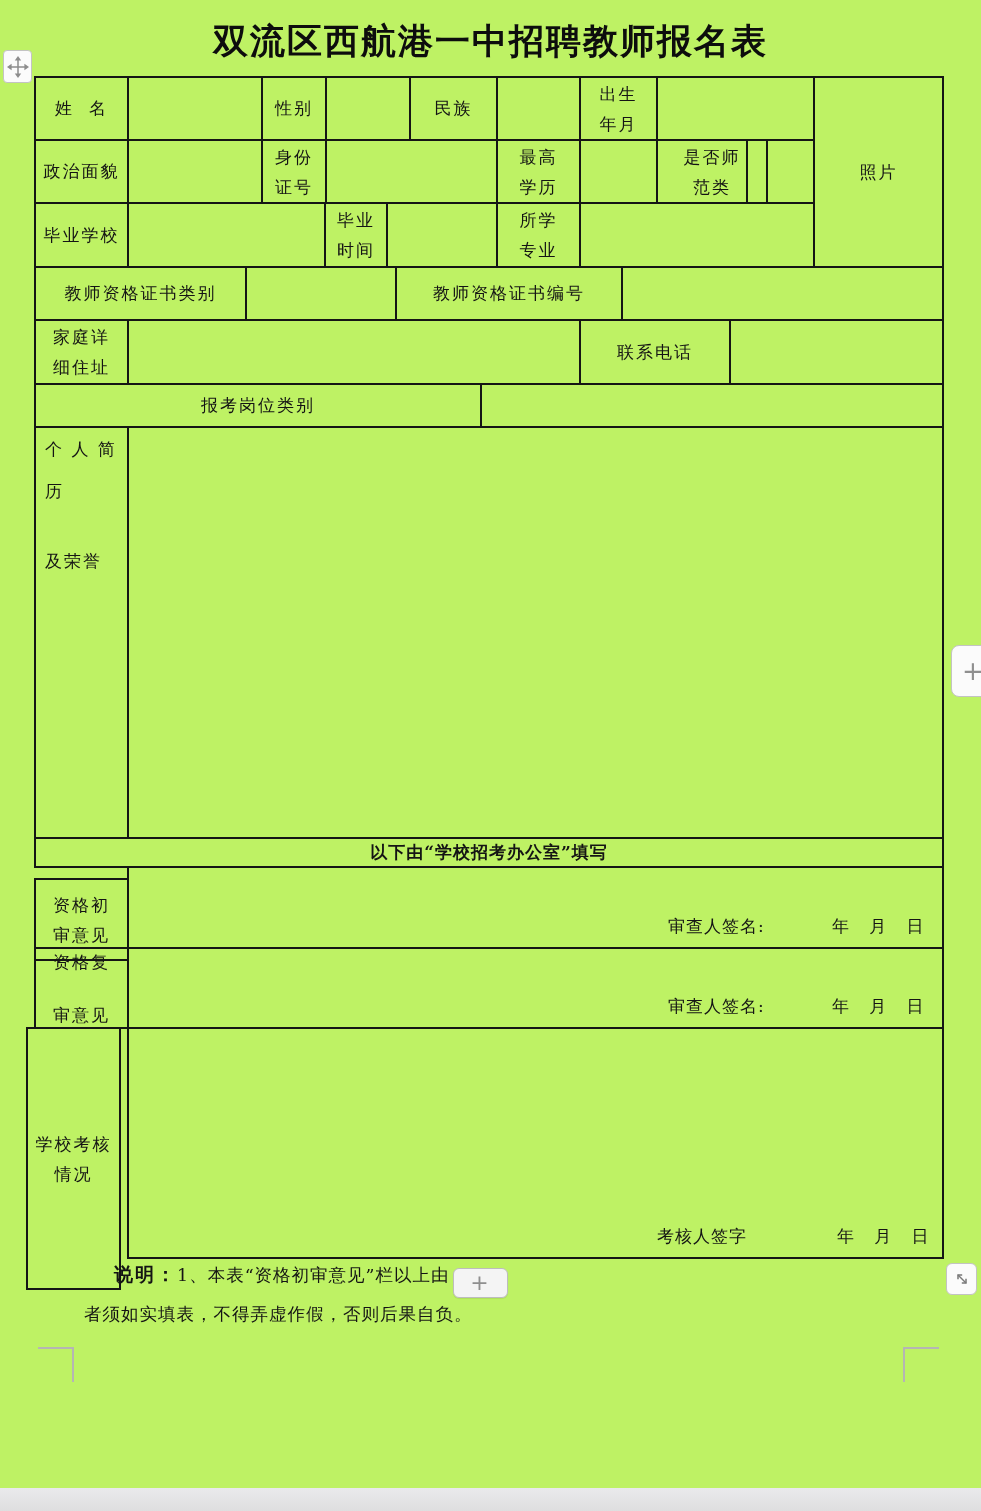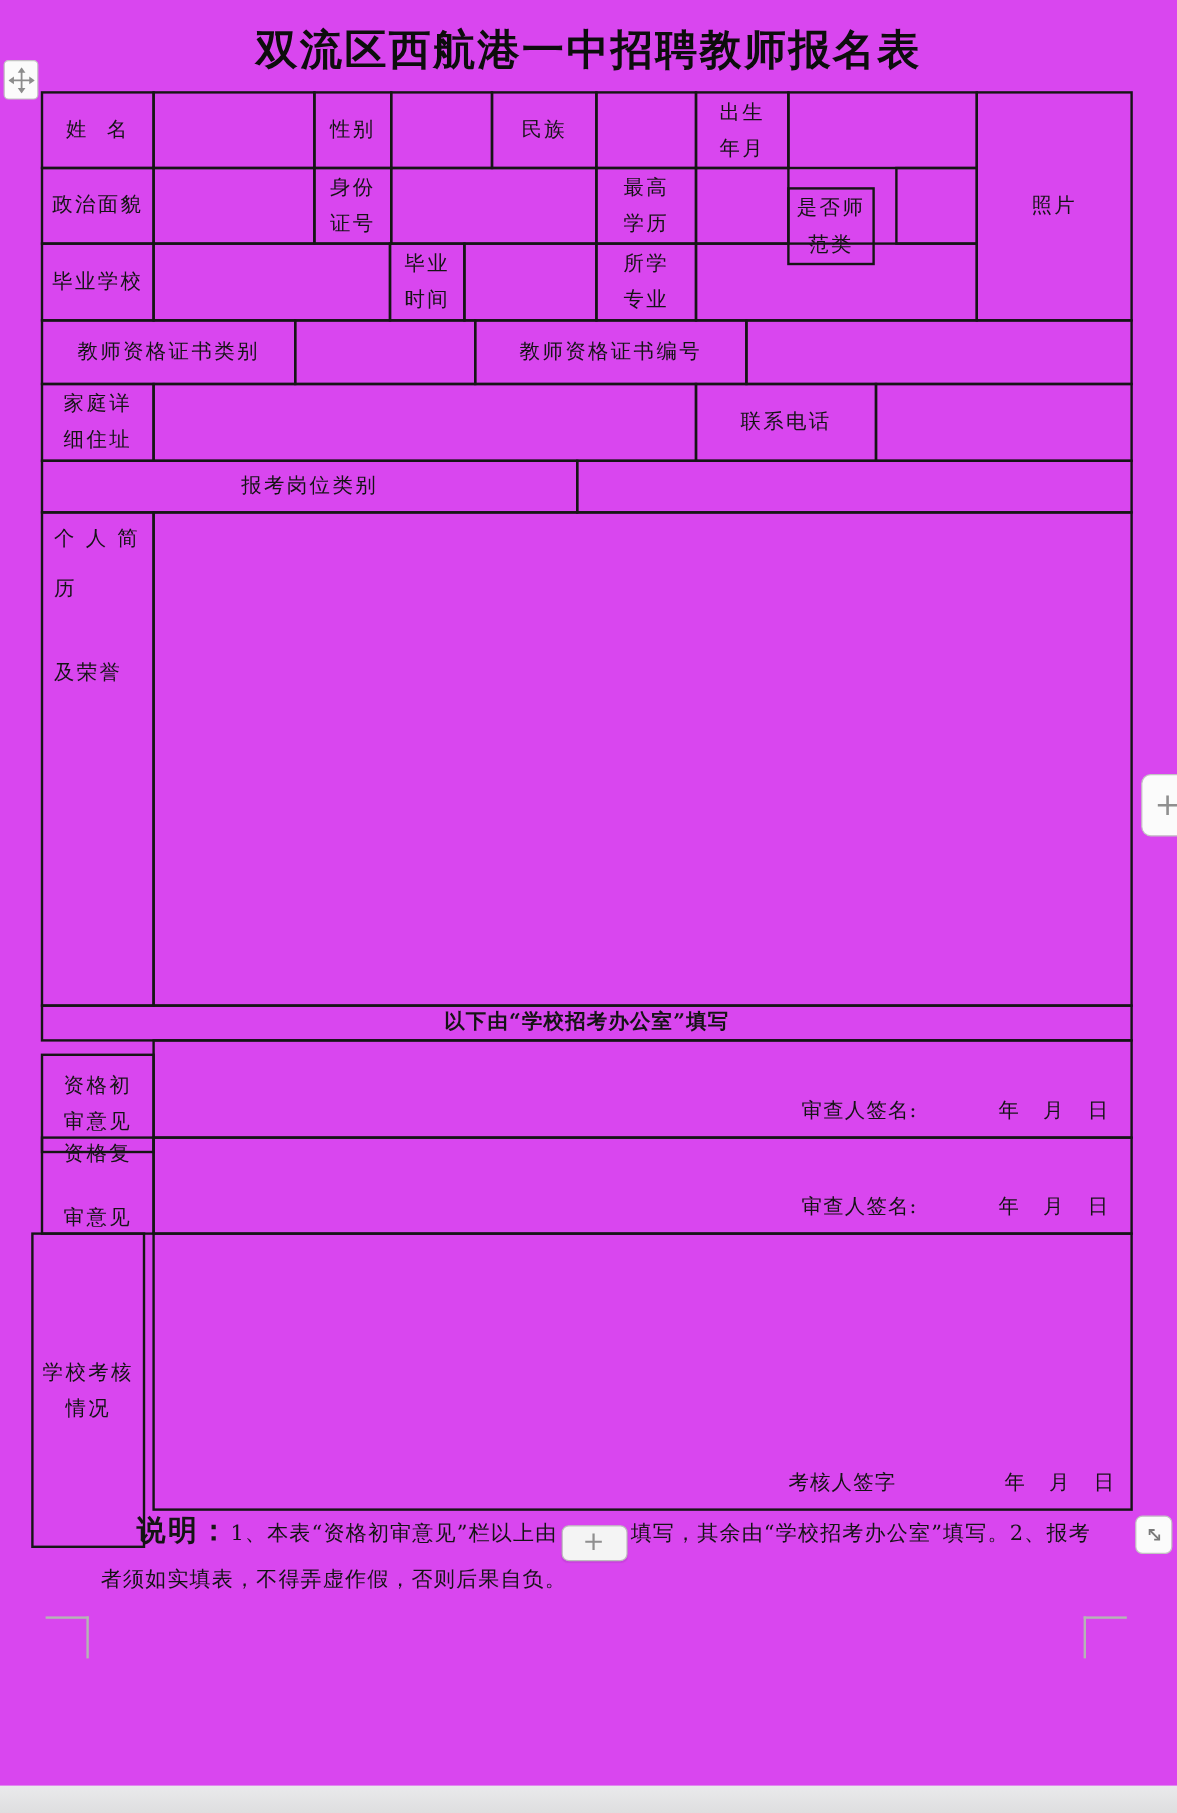--- a/index.html
+++ b/index.html
@@ -1,38 +1,38 @@
 <!DOCTYPE html>
 <html><head>
 <meta charset="utf-8">
 <style>
   html,body { margin:0; padding:0; background:#ffffff; }
   .page {
-    position:relative; width:981px; height:1511px; background:#d946ef;
+    position:relative; width:981px; height:1511px; background:#bef264;
     font-family:"DejaVu Serif","Liberation Serif",serif; color:#141414; overflow:hidden;
   }
   .doc-title {
     position:absolute; left:0; top:18px; width:100%; text-align:center;
     font-size:35px; font-weight:700; letter-spacing:2px; color:#0d0d0d;
   }
   .cell {
     position:absolute; box-sizing:border-box; border:2px solid #151515;
     display:flex; align-items:center; justify-content:center;
     font-size:17px; letter-spacing:2px; line-height:1.45; background:transparent;
   }
   .cell.two { flex-direction:column; line-height:30px; letter-spacing:2px; }
   .cell.header { font-weight:700; font-size:17px; letter-spacing:1px; }
   .cell.left-lbl { justify-content:flex-start; padding-left:9px;gap:28px; }
   .pre { white-space:pre; }
   .sig { position:absolute; font-size:17px; letter-spacing:1px; color:#141414; }
   .note {
     position:absolute; left:84px; top:1258px; width:836px;
     font-size:17.5px; line-height:33px; letter-spacing:1px; color:#141414;
   }
-  .note .bold { font-weight:700; font-size:24px; letter-spacing:2px;margin-top:19px; }
+  .note .bold { font-weight:700; font-size:19px; letter-spacing:2px;margin-top:19px; }
   .mini-btn {
     position:absolute; box-sizing:border-box; background:#fbfbfb;
     border:1px solid #c3c3c3; border-radius:4px;
     display:flex; align-items:center; justify-content:center;
   }
   .plus-glyph {
     font-family:"DejaVu Sans","Liberation Sans",sans-serif;
     color:#8f8f8f; font-weight:400;
   }
   .inline-plus {
@@ -91,21 +91,21 @@
   <div class="cell two" style="left:261px; top:139px; width:66px; height:65px;">
     <span>身份</span>
     <span>证号</span>
   </div>
   <div class="cell" style="left:325px; top:139px; width:173px; height:65px;"></div>
   <div class="cell two" style="left:496px; top:139px; width:85px; height:65px;">
     <span>最高</span>
     <span>学历</span>
   </div>
   <div class="cell" style="left:579px; top:139px; width:79px; height:65px;"></div>
-  <div class="cell two" style="left:656px; top:156px; width:73px; height:65px;justify-content:space-between;">
+  <div class="cell two" style="left:656px; top:139px; width:112px; height:65px;">
     <span>是否师</span>
     <span>范类</span>
   </div>
   <div class="cell" style="left:746px; top:139px; width:69px; height:65px;"></div>
 
   <div class="cell" style="left:34px; top:202px; width:95px; height:66px;">毕业学校</div>
   <div class="cell" style="left:127px; top:202px; width:199px; height:66px;"></div>
   <div class="cell two" style="left:324px; top:202px; width:64px; height:66px;">
     <span>毕业</span>
     <span>时间</span>
@@ -178,21 +178,21 @@
         <line x1="6" y1="6" x2="14" y2="14"></line>
         <polyline points="6,10.2 6,6 10.2,6"></polyline>
         <polyline points="14,9.8 14,14 9.8,14"></polyline>
       </svg>
     </span>
   </div>
 
   <div class="note">
     <span style="display:inline-block; width:30px;"></span><span class="bold">说明：</span><span>1、本表“资格初审意见”栏以上由</span><span class="inline-plus">
         <span class="plus-glyph" style="font-size:22px;">+</span>
-      </span><span>填写，其余由“学校招考办公室”填写。2、报考</span><br>
+      </span><br>
     <span>者须如实填表，不得弄虚作假，否则后果自负。</span>
   </div>
 
   <div class="corner cl" style="left:38px; top:1347px;"></div>
   <div class="corner cr" style="left:903px; top:1347px;"></div>
 
   <div class="bottom-bar"></div>
 
 </div>
 

